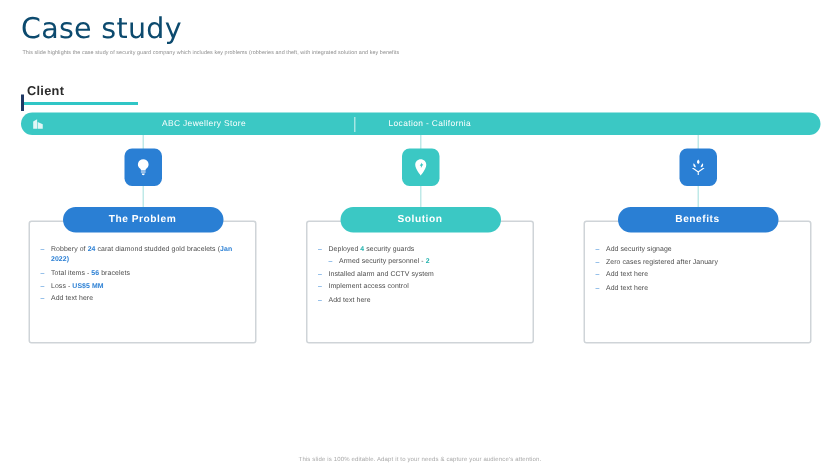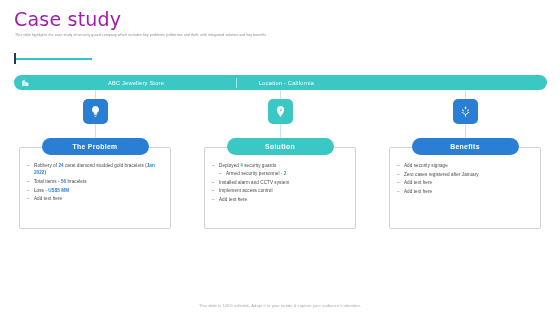--- a/index.html
+++ b/index.html
@@ -15,21 +15,21 @@
     position: relative;
   }
 
   
   #slide-title {
     position: absolute;
     left: 14px;
     top: 8px;
     font-size: 19px;
     font-weight: 400;
-    color: #a21caf;
+    color: #0c4a6e;
     letter-spacing: 0.2px;
     font-family: "DejaVu Sans", sans-serif;
   }
   #slide-subtitle {
     position: absolute;
     left: 15px;
     top: 33px;
     width: 380px;
     font-size: 3.6px;
     line-height: 5px;
@@ -236,20 +236,21 @@
     letter-spacing: 0.1px;
   }
 </style>
 </head>
 <body>
 
 <div id="slide-title">Case study</div>
 <div id="slide-subtitle">This slide highlights the case study of security guard company which includes key problems (robberies and theft, with integrated solution and key benefits</div>
 
 <div id="client-label-wrap">
+  <div id="client-label">Client</div>
   <div id="client-underline">
     <div id="client-underline-tick"></div>
   </div>
 </div>
 
 <div id="client-bar">
   <div class="bar-icon">
     <svg width="9" height="9" viewBox="0 0 24 24" fill="#ffffff" opacity="0.85">
       <path d="M3 21V8l7-4v17H3zm8 0V9l9 4v8h-9zM5 10h3v2H5v-2zm0 4h3v2H5v-2zm9 0h3v2h-3v-2zm0 4h3v2h-3v-2z"></path>
     </svg>

